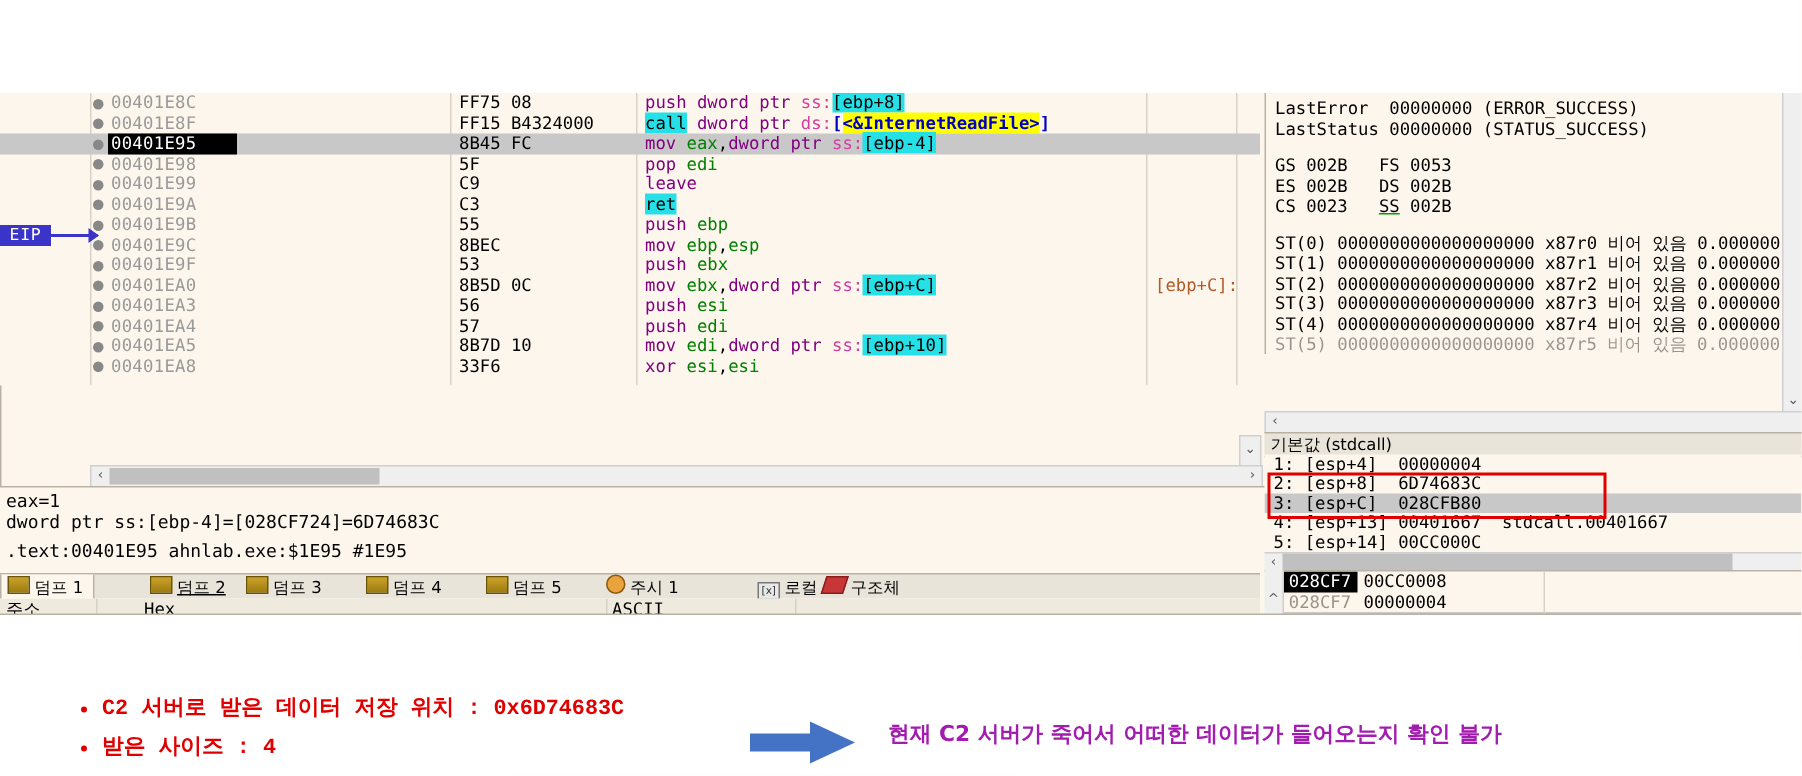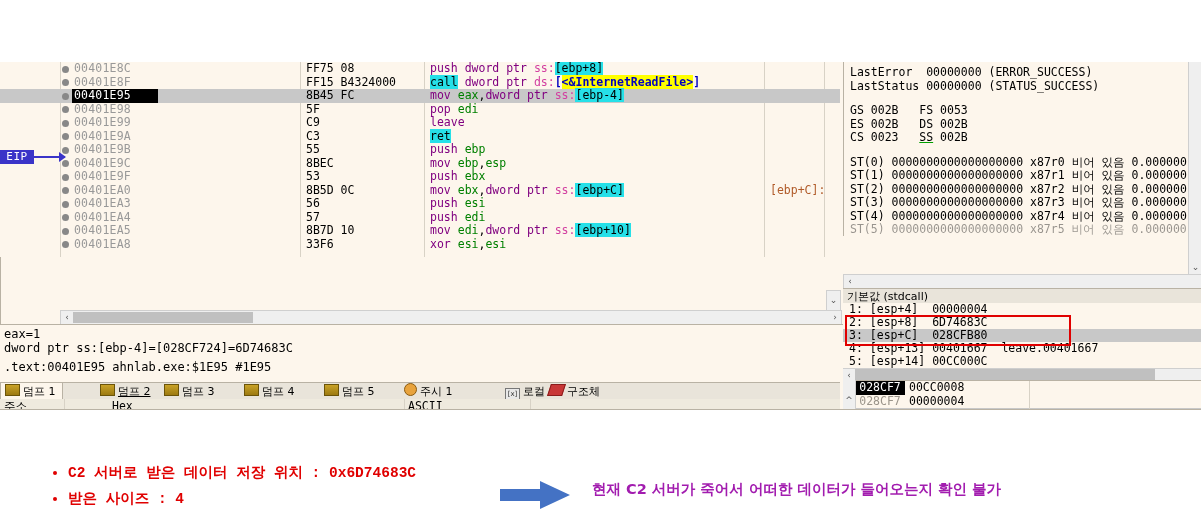--- a/index.html
+++ b/index.html
@@ -256,21 +256,21 @@
     <div class="tab" style="left:240px;"><span class="tico dump"></span><span>덤프 4</span></div>
     <div class="tab" style="left:320px;"><span class="tico dump"></span><span>덤프 5</span></div>
     <div class="tab" style="left:400px;"><span class="tico watch"></span><span>주시 1</span></div>
     <div class="tab" style="left:501px;"><span class="tico loc">[x]</span><span>로컬</span></div>
     <div class="tab" style="left:545px;"><span class="tico str"></span><span>구조체</span></div>
   </div>
 
   <div id="dump">
     <div id="dumphdr" class="mono">
       <span style="left:4px;">주소</span>
-      <span style="left:84px;padding-left:28px;">Hex</span>
+      <span style="left:68px;padding-left:28px;">Hex</span>
       <span style="left:408px;">ASCII</span>
       <span class="sep" style="left:64px;"></span>
       <span class="sep" style="left:404px;"></span>
       <span class="sep" style="left:530px;"></span>
     </div>
 
   </div>
 
   <div id="regs" class="mono">
     <div><span>LastError</span>&nbsp;&nbsp;<span>00000000</span> <span>(ERROR_SUCCESS)</span></div>
@@ -293,21 +293,21 @@
     </div>
   <div id="rscrollh">
       <span class="lt">‹</span>
     </div>
 
   <div id="argshdr">기본값 (stdcall)</div>
   <div id="args" class="mono">
     <div class="arow"><span>1:</span> <span>[esp+4]</span>&nbsp; <span>00000004</span></div>
     <div class="arow"><span>2:</span> <span>[esp+8]</span>&nbsp; <span>6D74683C</span></div>
     <div class="arow shade"><span>3:</span> <span>[esp+C]</span>&nbsp; <span>028CFB80</span></div>
-    <div class="arow"><span>4:</span> <span>[esp+13]</span> <span>00401667</span>&nbsp; <span>leave.00401667</span></div>
+    <div class="arow"><span>4:</span> <span>[esp+13]</span> <span>00401667</span>&nbsp; <span>stdcall.00401667</span></div>
     <div class="arow"><span>5:</span> <span>[esp+14]</span> <span>00CC000C</span></div>
   </div>
   <div id="argsbox"></div>
   <div id="argsscroll">
     <span class="lt">‹</span>
     <span class="thumb"></span>
   </div>
 
   <div id="stack" class="mono">
     <div class="srow cur">

